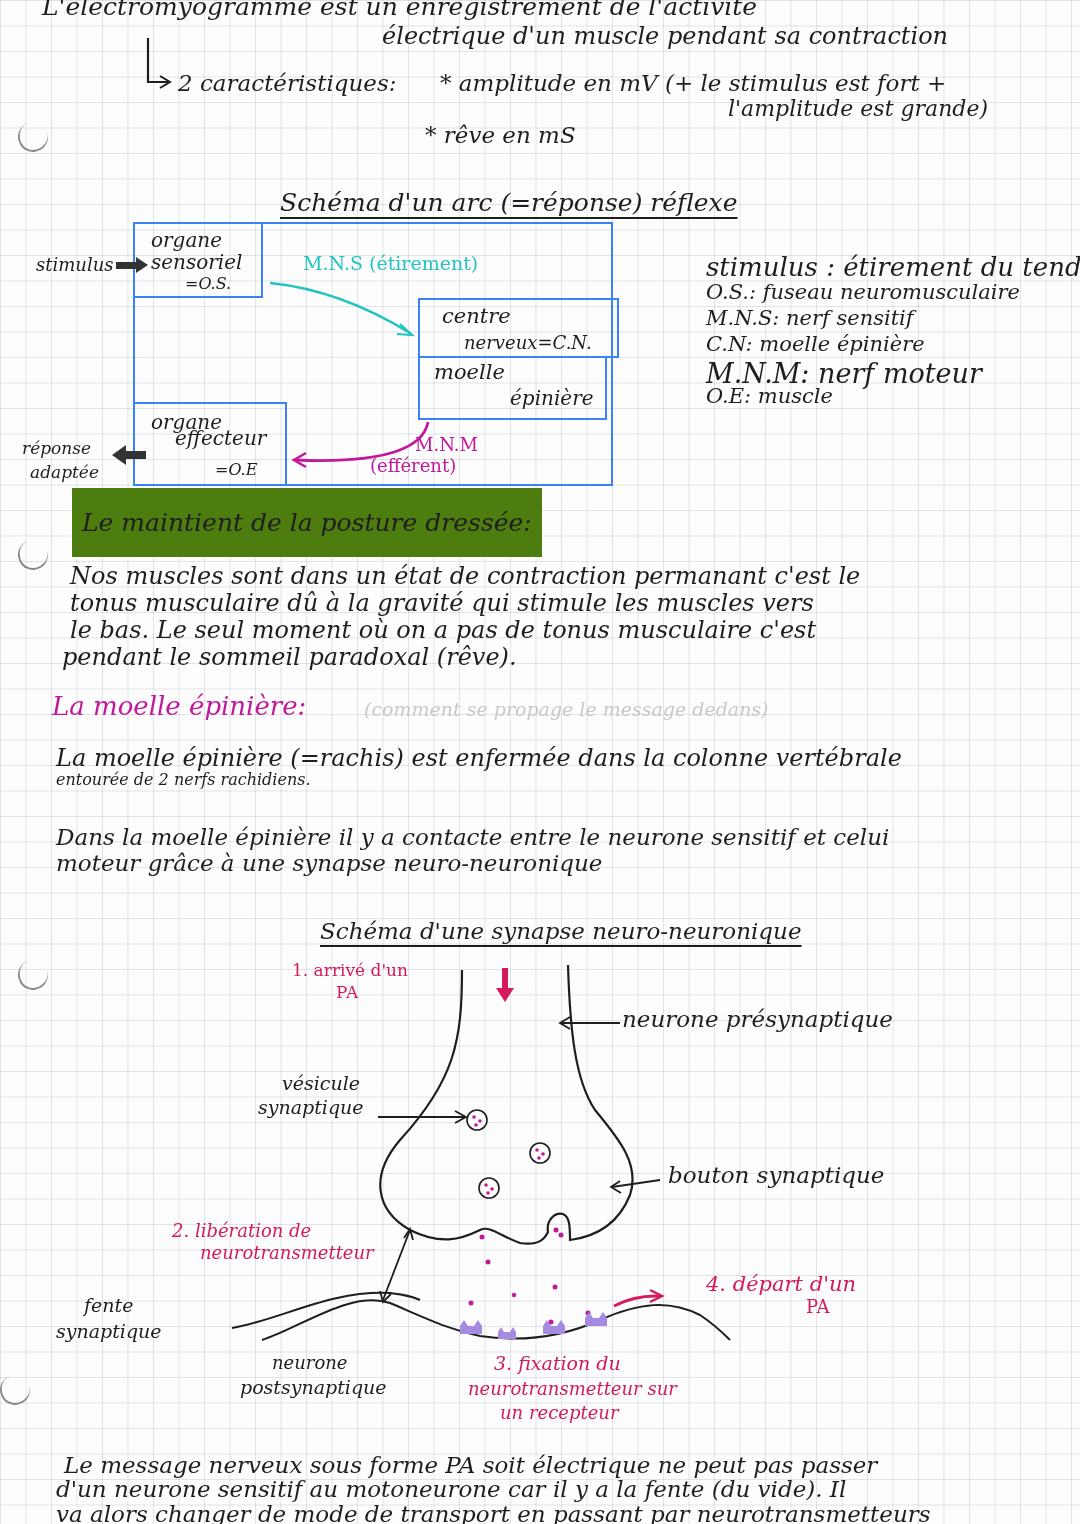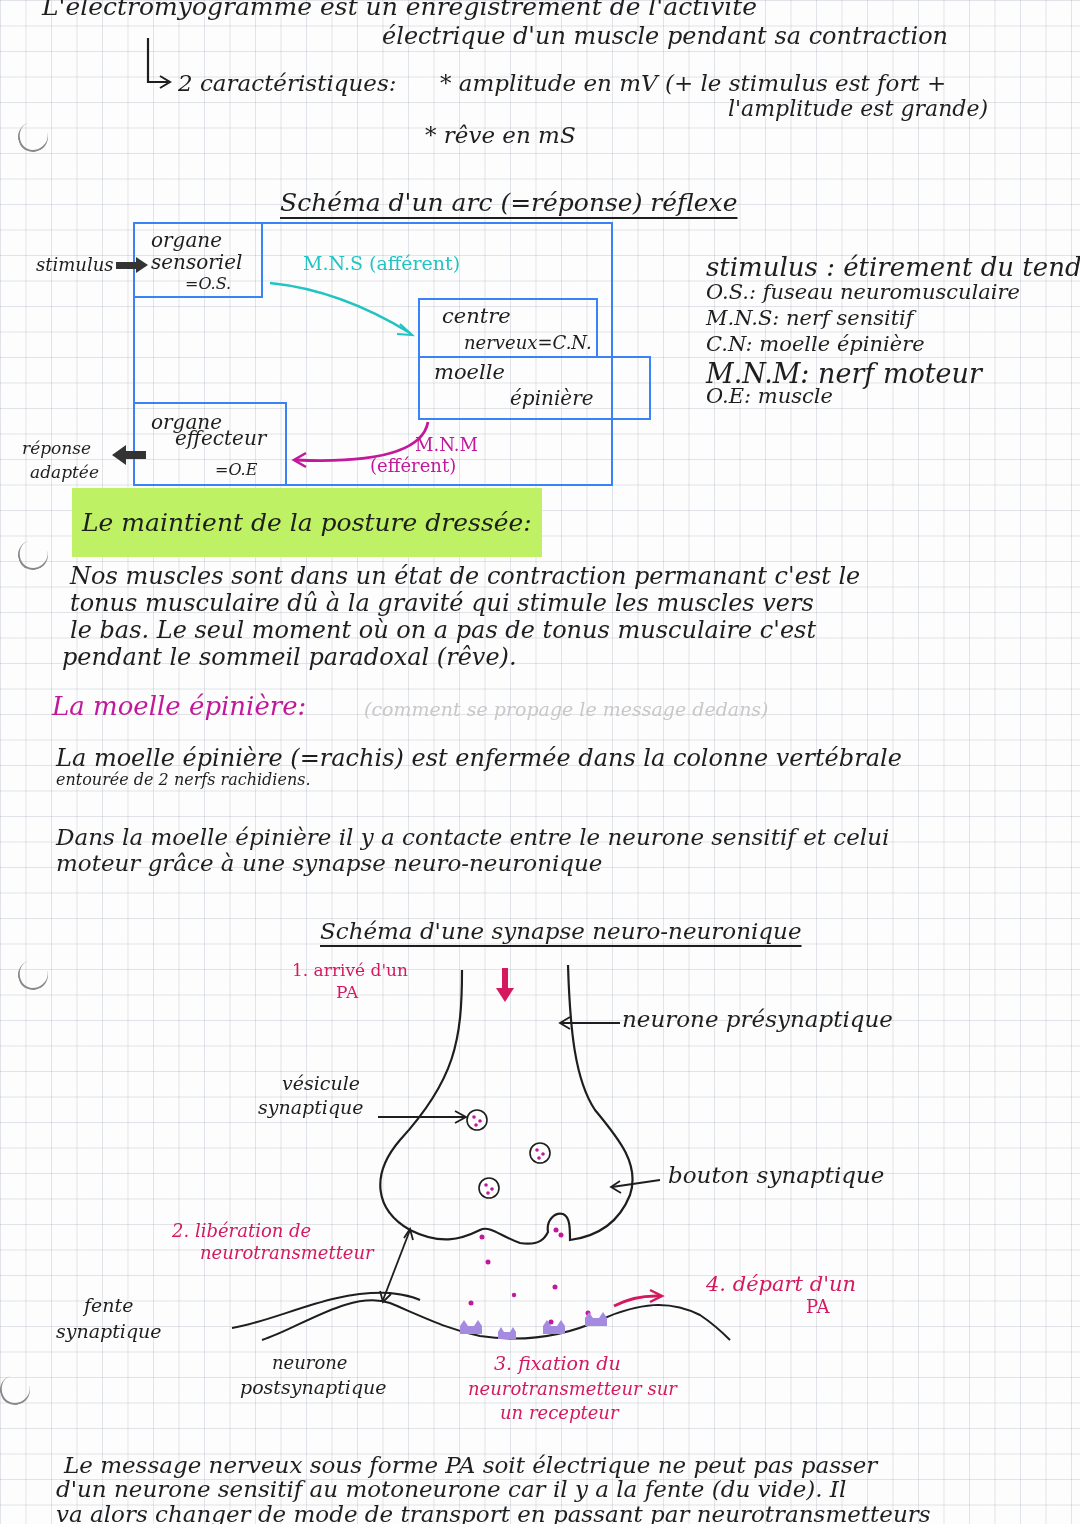--- a/index.html
+++ b/index.html
@@ -13,21 +13,21 @@
     font-family: "DejaVu Serif", serif;
     color:#1e1e1e;
   }
   .t { position:absolute; white-space:nowrap; font-style:italic; line-height:1; }
   .pink { color:#d4195f; }
   .mag { color:#c2189b; }
   .teal { color:#21c3c3; }
   .gray { color:#c8c8c8; }
   .u { text-decoration:underline; text-underline-offset:6px;margin-top:18px; }
   .box { position:absolute; border:2px solid #3b82f6; box-sizing:border-box; }
-  .hl { background:#bef264; padding:20px 10px; }
+  .hl { background:#4d7c0f; padding:20px 10px; }
   .punch { position:absolute; width:28px; height:28px; border-radius:50%;
            border-left:2px solid #888; border-bottom:2px solid #888; transform:rotate(-20deg); }
   svg { position:absolute; left:0; top:0; }
 </style>
 </head>
 <body>
 
 <div class="punch" style="left:18px;top:122px"></div>
 <div class="punch" style="left:18px;top:540px"></div>
 <div class="punch" style="left:18px;top:960px"></div>
@@ -45,36 +45,36 @@
 <div class="t" style="left:425px;top:124px;font-size:23px">* rêve en mS</div>
 
 <div class="t u" style="left:280px;top:172px;font-size:25px">Schéma d'un arc (=réponse) réflexe</div>
 
 <div class="box" style="left:133px;top:222px;width:480px;height:264px"></div>
 <div class="box" style="left:133px;top:222px;width:130px;height:76px;background:transparent">
   <div class="t" style="left:16px;top:6px;font-size:20px">organe</div>
   <div class="t" style="left:16px;top:28px;font-size:20px">sensoriel</div>
   <div class="t" style="left:50px;top:52px;font-size:16px">=O.S.</div>
 </div>
-<div class="box" style="left:418px;top:298px;width:180px;height:60px">
+<div class="box" style="left:418px;top:298px;width:201px;height:60px">
   <div class="t" style="left:22px;top:6px;font-size:21px">centre</div>
   <div class="t" style="left:44px;top:34px;font-size:18px">nerveux=C.N.</div>
 </div>
-<div class="box" style="left:418px;top:356px;width:233px;height:64px">
+<div class="box" style="left:418px;top:356px;width:189px;height:64px">
   <div class="t" style="left:14px;top:4px;font-size:21px">moelle</div>
   <div class="t" style="left:90px;top:30px;font-size:20px">épinière</div>
 </div>
 <div class="box" style="left:133px;top:402px;width:154px;height:84px">
   <div class="t" style="left:16px;top:8px;font-size:20px">organe</div>
   <div class="t" style="left:40px;top:24px;font-size:20px">effecteur</div>
   <div class="t" style="left:80px;top:58px;font-size:16px">=O.E</div>
 </div>
 
 <div class="t" style="left:36px;top:256px;font-size:18px">stimulus</div>
-<div class="t teal" style="left:303px;top:254px;font-size:19px;font-style:normal">M.N.S (afférent)</div>
+<div class="t teal" style="left:303px;top:254px;font-size:19px;font-style:normal">M.N.S (étirement)</div>
 <div class="t mag" style="left:415px;top:436px;font-size:18px;font-style:normal">M.N.M</div>
 <div class="t mag" style="left:370px;top:457px;font-size:18px;font-style:normal">(efférent)</div>
 <div class="t" style="left:22px;top:440px;font-size:17px">réponse</div>
 <div class="t" style="left:30px;top:464px;font-size:17px">adaptée</div>
 
 <svg width="1080" height="1524">
   <g>
     <rect x="116" y="262" width="22" height="7" fill="#333"></rect>
     <path d="M136 257 L148 265 L136 273 Z" fill="#333"></path>
   </g>

